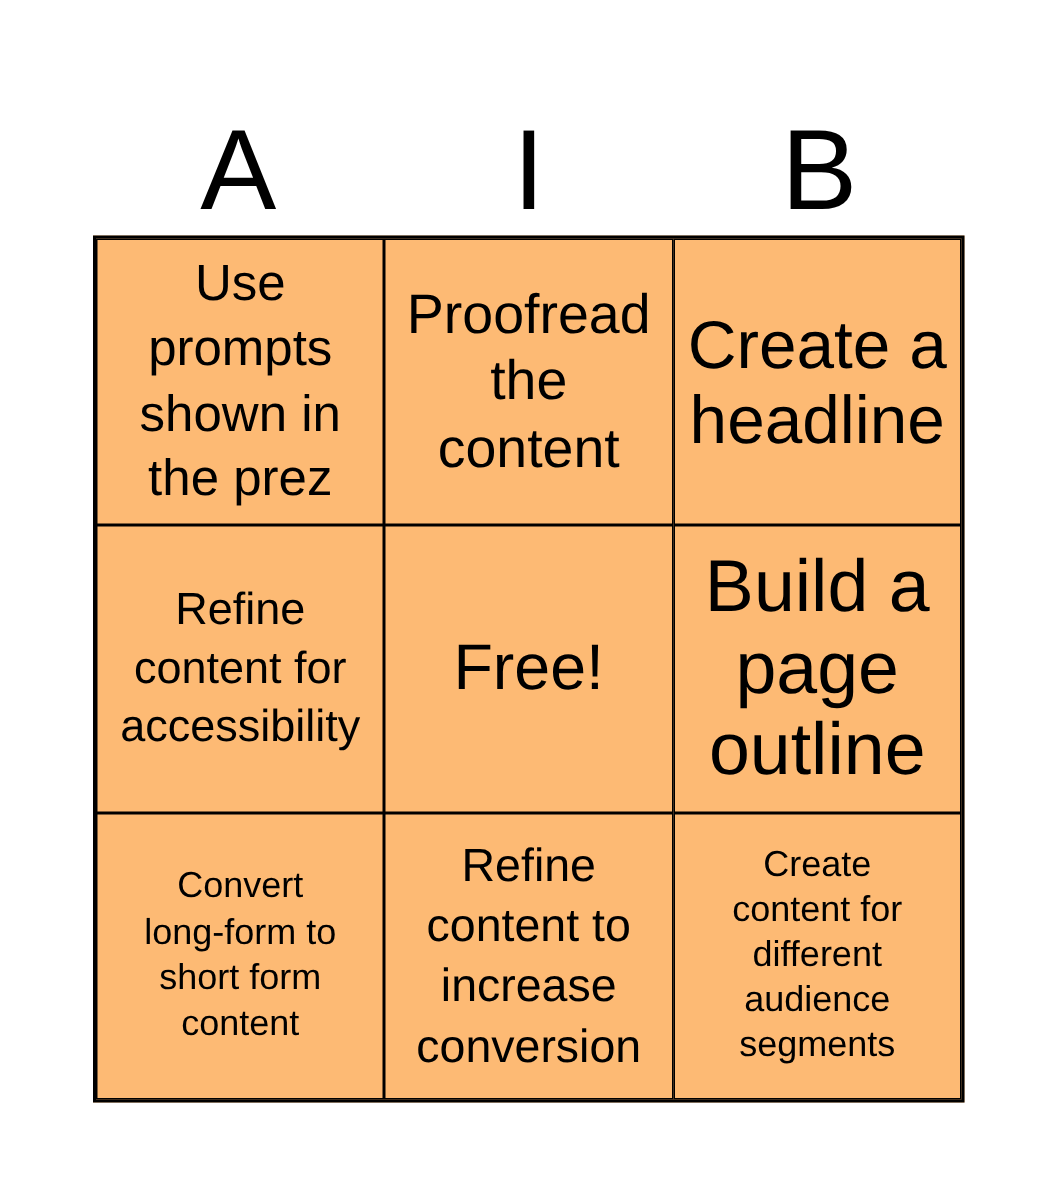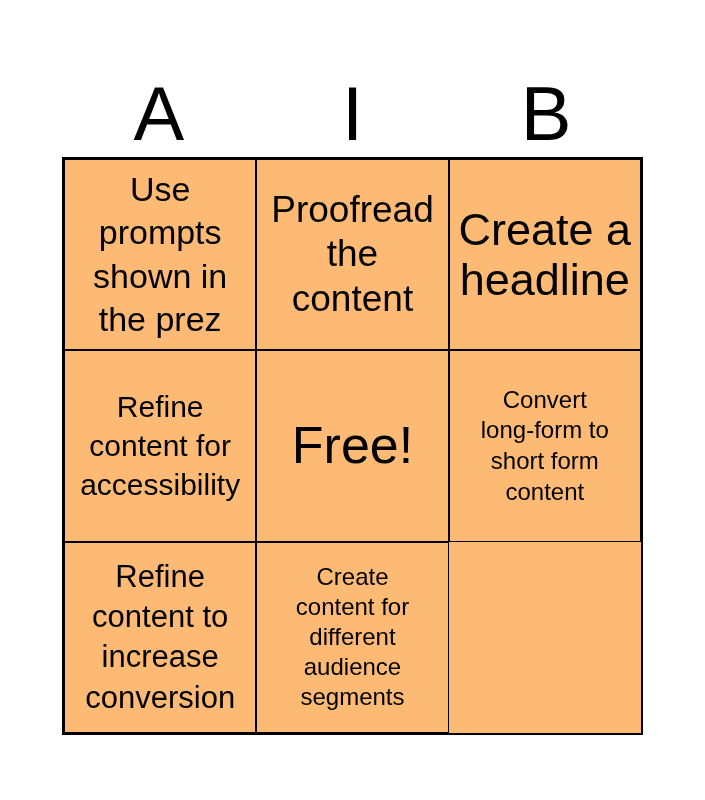--- a/index.html
+++ b/index.html
@@ -52,21 +52,21 @@
   }
   .cell span {
     white-space: pre-line;
     display: block;
   }
   
   .c00 { font-size: 34px; line-height: 1.27; }
   .c01 { font-size: 37px; line-height: 1.2;  }
   .c02 { font-size: 45px; line-height: 1.1; justify-content: center;  }
   .c10 { font-size: 30px; line-height: 1.3;  }
-  .c11 { font-size: 52px; line-height: 1.1;  }
+  .c11 { font-size: 43px; line-height: 1.1;  }
   .c12 { font-size: 49px; line-height: 1.12; }
   .c20 { font-size: 24px; line-height: 1.28; }
   .c21 { font-size: 31px; line-height: 1.3;  }
   .c22 { font-size: 24px; line-height: 1.25; }
 </style>
 </head>
 <body>
 
 <div class="card">
 
@@ -94,20 +94,25 @@
     </div>
 
     <div class="cell c10">
       <span>Refine
 content for
 accessibility</span>
     </div>
     <div class="cell c11">
       <span>Free!</span>
     </div>
+    <div class="cell c12">
+      <span>Build a
+page
+outline</span>
+    </div>
 
     <div class="cell c20">
       <span>Convert
 long-form to
 short form
 content</span>
     </div>
     <div class="cell c21">
       <span>Refine
 content to

